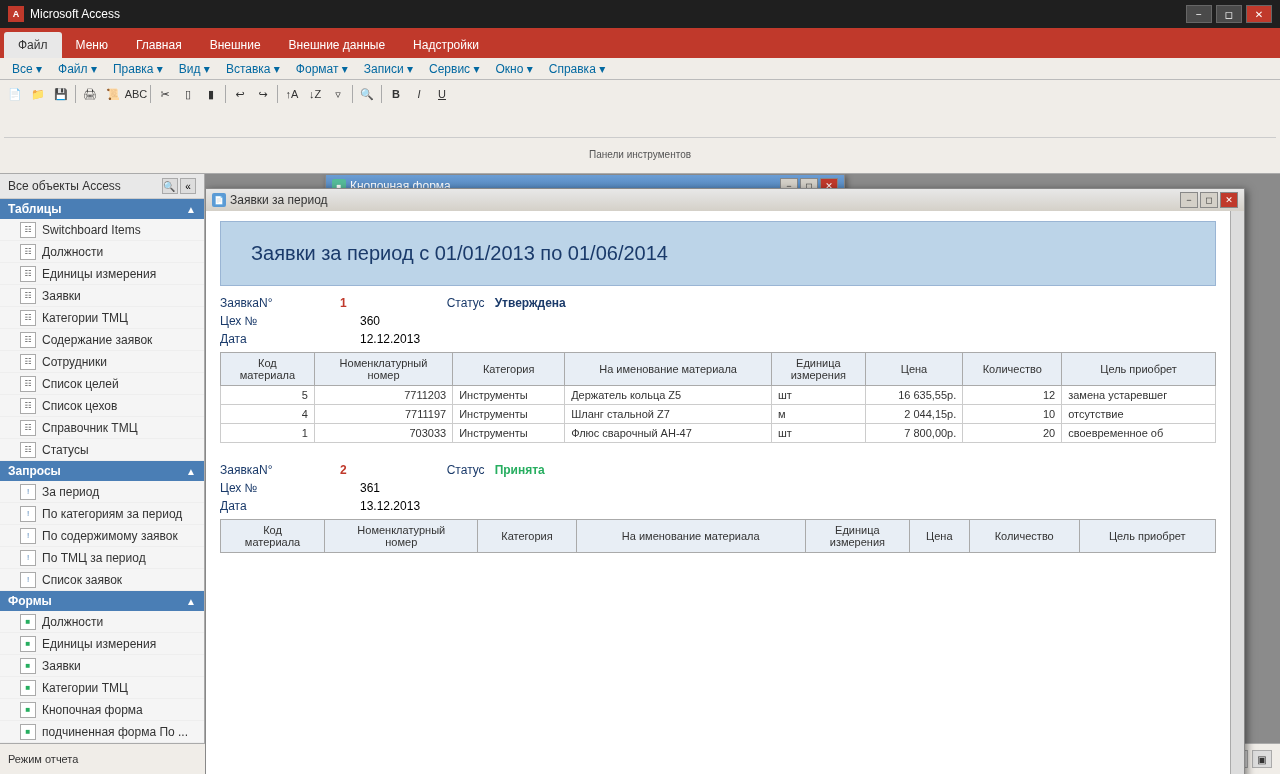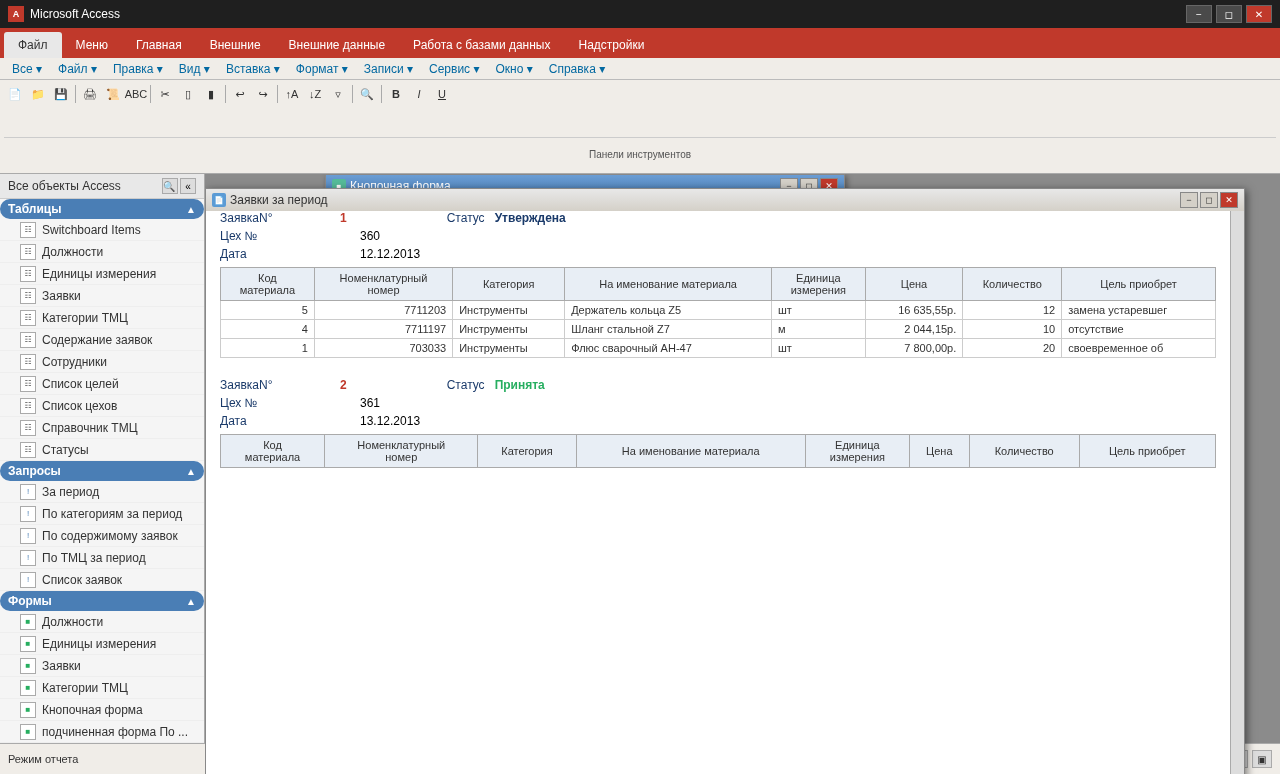--- a/index.html
+++ b/index.html
@@ -125,21 +125,20 @@
     .sidebar-section-header {
       background: #4a7eb5;
       color: #fff;
       padding: 3px 8px;
       display: flex;
       align-items: center;
       justify-content: space-between;
       cursor: pointer;
       font-size: 12px;
       font-weight: bold;
-      border-radius: 10px;
     }
     .sidebar-section-header .arrow { font-size: 10px; }
     .sidebar-item {
       display: flex;
       align-items: center;
       padding: 2px 8px 2px 20px;
       cursor: pointer;
       font-size: 12px;
       color: #333;
       height: 22px;
@@ -339,21 +338,20 @@
     <div class="title-bar-btn close">✕</div>
   </div>
 </div>
 
 <div class="ribbon-tabs">
   <div class="ribbon-tab active">Файл</div>
   <div class="ribbon-tab">Меню</div>
   <div class="ribbon-tab">Главная</div>
   <div class="ribbon-tab">Внешние</div>
   <div class="ribbon-tab">Внешние данные</div>
-  <div class="ribbon-tab">Работа с базами данных</div>
   <div class="ribbon-tab">Надстройки</div>
 </div>
 
 <div class="menu-bar">
   <div class="menu-item">Все ▾</div>
   <div class="menu-item">Файл ▾</div>
   <div class="menu-item">Правка ▾</div>
   <div class="menu-item">Вид ▾</div>
   <div class="menu-item">Вставка ▾</div>
   <div class="menu-item">Формат ▾</div>
@@ -544,20 +542,23 @@
         </div>
         <div class="win-controls">
           <div class="win-ctrl-btn">−</div>
           <div class="win-ctrl-btn">◻</div>
           <div class="win-ctrl-btn close-btn">✕</div>
         </div>
       </div>
 
       <div class="report-content" style="padding-right:14px;">
 
+        <div class="report-header">
+          <div class="report-title">Заявки за период с  01/01/2013   по   01/06/2014</div>
+        </div>
 
         <div class="report-body">
 
           <div class="app-block">
             <div class="app-info-row">
               <span class="app-label">ЗаявкаN°</span>
               <span class="app-value red">1</span>
               <span class="app-status-label">Статус</span>
               <span class="app-status-value utv">Утверждена</span>
             </div>

